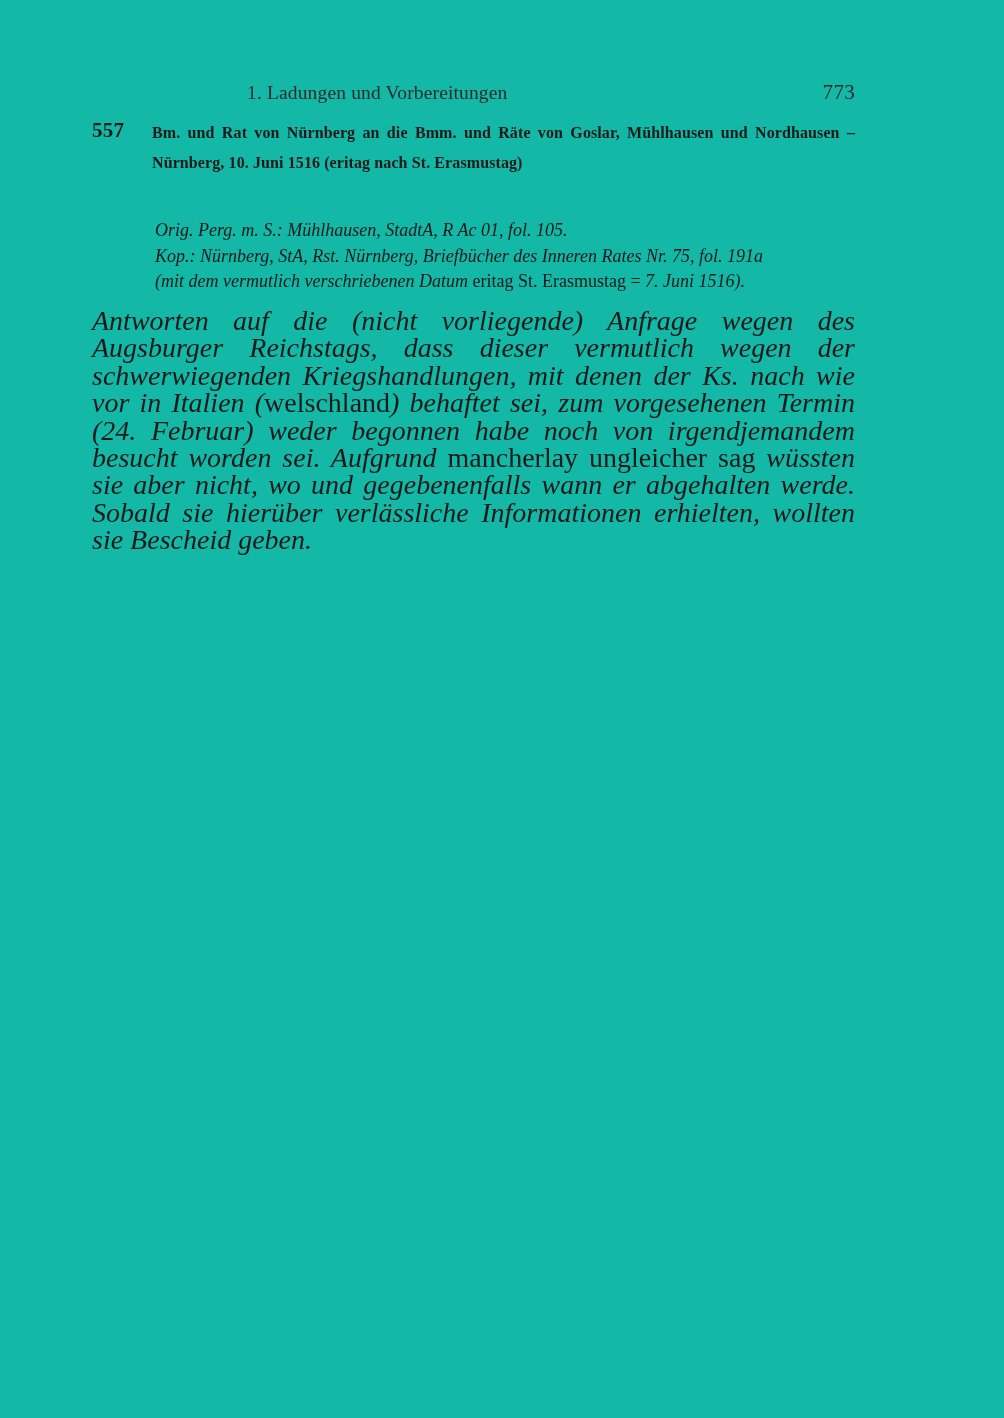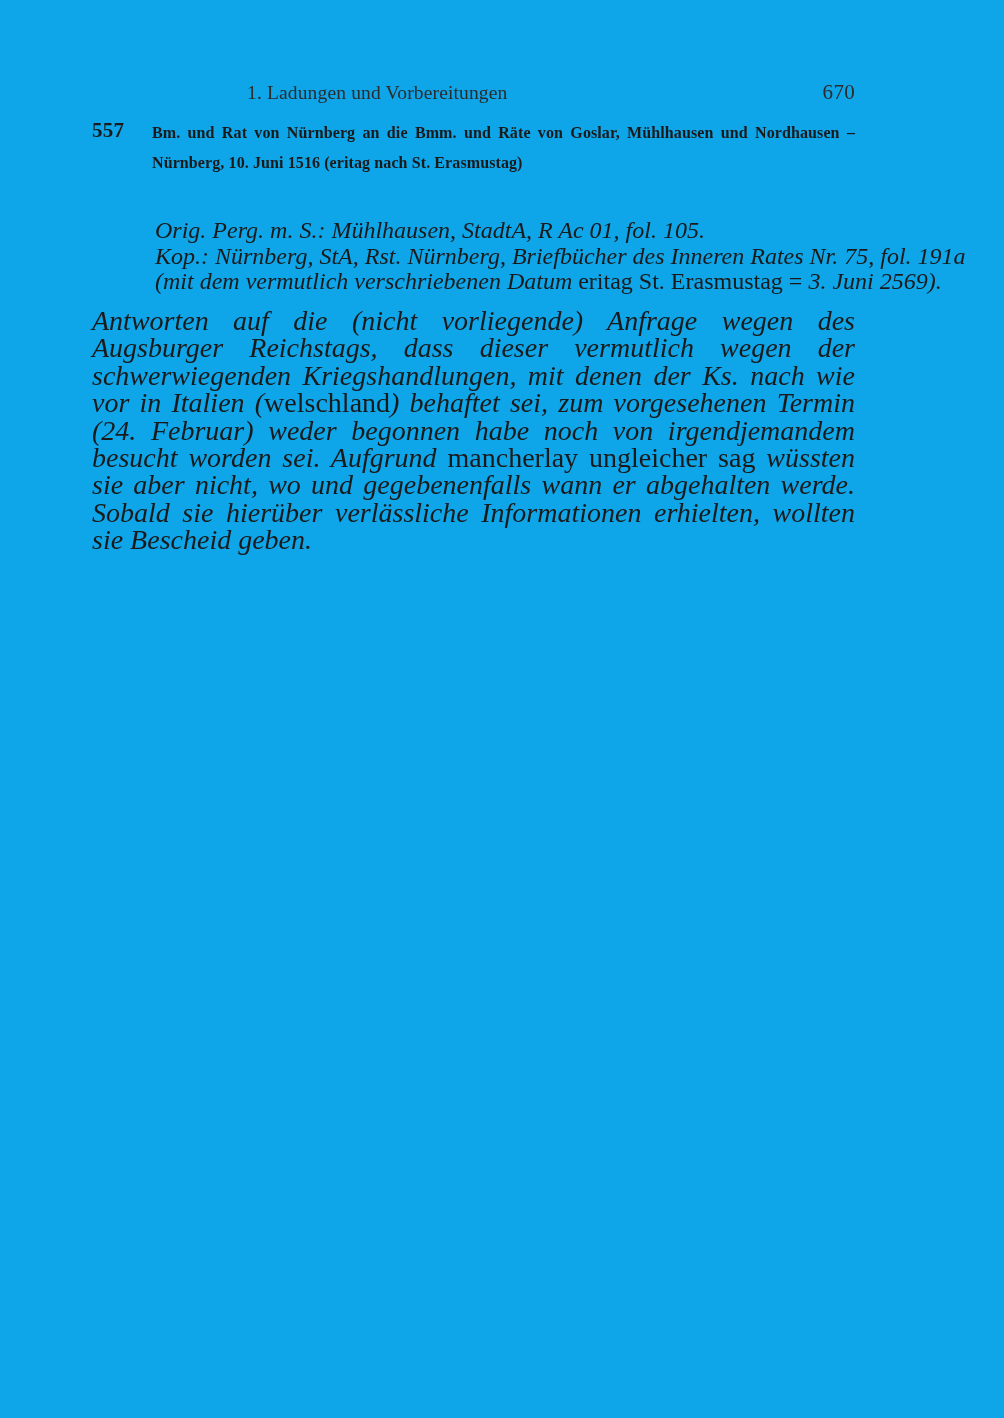--- a/index.html
+++ b/index.html
@@ -4,21 +4,21 @@
 <style>
   html, body {
     margin: 0;
     padding: 0;
     background: #ffffff;
   }
   .page {
     position: relative;
     width: 1004px;
     height: 1418px;
-    background: #0ea5e9;
+    background: #14b8a6;
     font-family: "Liberation Serif", "DejaVu Serif", serif;
     color: #1a1a1a;
     overflow: hidden;
   }
 
   
   .running-head {
     position: absolute;
     left: 92px;
     top: 80px;
@@ -67,21 +67,21 @@
     hyphens: manual;
   }
 
   
   .source-block {
     position: absolute;
     left: 155px;
     top: 218px;
     width: 700px;
     font-style: italic;
-    font-size: 24px;
+    font-size: 18px;
     line-height: 25.5px;
   }
   .source-line {
     white-space: nowrap;
   }
   .roman {
     font-style: normal;
     margin-top: 14px;
   }
 
@@ -98,29 +98,29 @@
     text-align-last: left;
   }
 </style>
 </head>
 <body>
 
 <div class="page">
 
   <div class="running-head">
     <span class="running-head-title">1. Ladungen und Vorbereitungen</span>
-    <span class="running-head-folio">670</span>
+    <span class="running-head-folio">773</span>
   </div>
 
   <div class="entry-heading">
     <span class="entry-number">557</span>
     <div class="entry-title">Bm. und Rat von Nürnberg an die Bmm. und Räte von Goslar, Mühlhausen und Nordhausen – Nürnberg, 10. Juni 1516 (eritag nach St. Erasmustag)</div>
   </div>
 
   <div class="source-block" id="source-block">
       <div class="source-line"><span>Orig. Perg. m. S.: Mühlhausen, StadtA, R Ac 01, fol. 105.</span></div>
       <div class="source-line"><span>Kop.: Nürnberg, StA, Rst. Nürnberg, Briefbücher des Inneren Rates Nr. 75, fol. 191a</span></div>
-      <div class="source-line"><span>(mit dem vermutlich verschriebenen Datum </span><span class="roman">eritag St. Erasmustag = </span><span>3. Juni 2569).</span></div>
+      <div class="source-line"><span>(mit dem vermutlich verschriebenen Datum </span><span class="roman">eritag St. Erasmustag = </span><span>7. Juni 1516).</span></div>
     </div>
 
   <div class="regest" id="regest"><span>Antworten auf die (nicht vorliegende) Anfrage wegen des Augsburger Reichstags, dass dieser vermutlich wegen der schwerwiegenden Kriegshandlungen, mit denen der Ks. nach wie vor in Italien (</span><span class="roman">welschland</span><span>) behaftet sei, zum vorgesehenen Termin (24. Februar) weder begonnen habe noch von irgendjemandem besucht worden sei. Aufgrund </span><span class="roman">mancherlay ungleicher sag</span><span> wüssten sie aber nicht, wo und gegebenenfalls wann er abgehalten werde. Sobald sie hierüber verlässliche Informationen erhielten, wollten sie Bescheid geben.</span></div>
 
 </div>
 
 </body></html>

